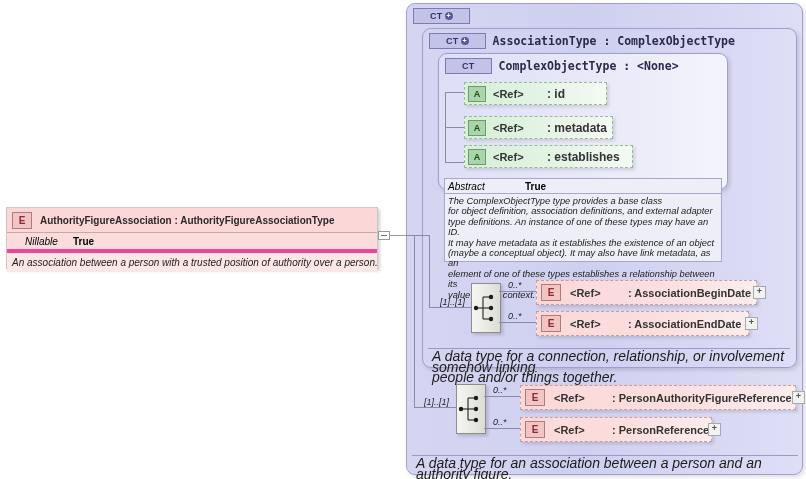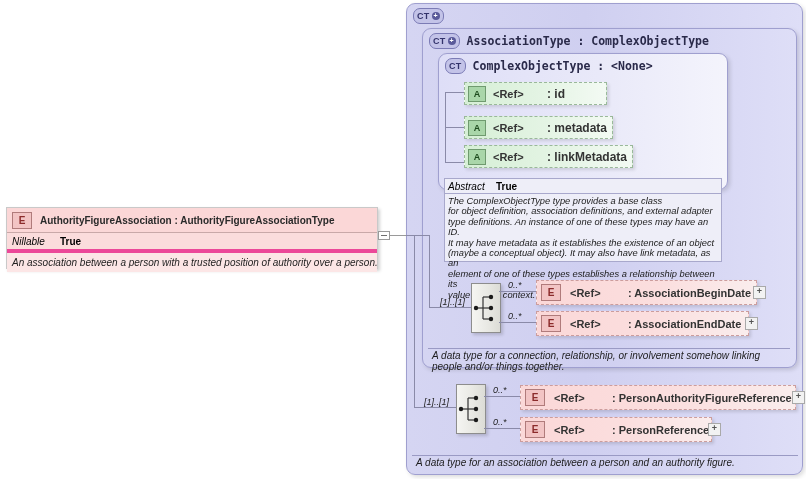--- a/index.html
+++ b/index.html
@@ -29,21 +29,21 @@
   }
   #root-element-box .row-title {
     height: 24px;
     display: flex; align-items: center;
     padding-left: 5px;
     background: #fbd7d7;
   }
   #root-element-box .row-prop {
     height: 16px;
     display: flex; align-items: center;
-    padding-left: 5px;
+    padding-left: 18px;
     border-top: 1px solid #c9a8a8;
     background: #fbdcdc;
   }
   #root-element-box .row-doc {
     height: 19px;
     display: flex; align-items: center;
     padding-left: 5px;
     border-top: 4px solid #ec4899;
     background: #fce6e6;
   }
@@ -114,27 +114,27 @@
                background: linear-gradient(to right, #dedef7 0%, #eaeaf9 60%, #f4f4fc 100%); }
 
   .ct-header {
     position: absolute;
     left: 6px; top: 4px;
     display: flex; align-items: center;
     white-space: nowrap;
   }
   .badge-CT {
     border: 1px solid #7b7bb5;
-    border-radius: 7px;
+    border-radius: 0;
     background: #c3c3e8;
     color: #33336b;
     font-size: 9px;
     font-weight: bold;
     height: 14px;
-    padding: 0 3px;
+    padding: 0 16px;
     display: inline-flex;
     align-items: center;
     margin-right: 7px;
     flex: none;
     letter-spacing: 0.3px;
   }
   .badge-CT .plus {
     display: inline-block;
     width: 8px; height: 8px;
     margin-left: 2px;
@@ -193,37 +193,38 @@
   #abstract-panel {
     left: 444px; top: 178px; width: 278px; height: 84px;
     background: #eeeef8;
     border: 1px solid #a8a8cc;
   }
   #abstract-panel .ap-row {
     height: 14px;
     display: flex; align-items: center;
     padding-left: 3px;
     border-bottom: 1px solid #a8a8cc;
+    gap: 29px;
   }
   #abstract-panel .ap-doc {
     padding: 2px 4px 0 3px;
     font-style: italic;
     font-size: 9.3px;
     line-height: 10.4px;
     color: #1c1c1c;
     white-space: pre-line;
   }
 
   
   .doc-strip {
     position: absolute;
     border-top: 1px solid #9a9ac4;
     padding: 2px 0 0 4px;
     font-style: italic;
-    font-size: 10px;
+    font-size: 14px;
     line-height: 10.6px;
     color: #1c1c1c;
     white-space: pre-line;
   }
   #doc-association { left: 428px; top: 348px; width: 358px; }
   #doc-authority   { left: 412px; top: 455px; width: 382px; }
 
   
   .seq-widget {
     position: absolute;
@@ -336,21 +337,21 @@
   <span class="attr-name">: id</span>
 </div>
 <div class="attr-box" style="left:464px; top:116px; width:144px;">
   <span class="badge-A">A</span>
   <span class="attr-ref">&lt;Ref&gt;</span>
   <span class="attr-name">: metadata</span>
 </div>
 <div class="attr-box" style="left:464px; top:145px; width:164px;">
   <span class="badge-A">A</span>
   <span class="attr-ref">&lt;Ref&gt;</span>
-  <span class="attr-name">: linkMetadata</span>
+  <span class="attr-name">: establishes</span>
 </div>
 
 <div class="abs" id="abstract-panel">
   <div class="ap-row">
     <span class="prop-label">Abstract</span>
     <span class="prop-value">True</span>
   </div>
   <div class="ap-doc">The ComplexObjectType type provides a base class
 for object definition, association definitions, and external adapter
 type definitions. An instance of one of these types may have an ID.

